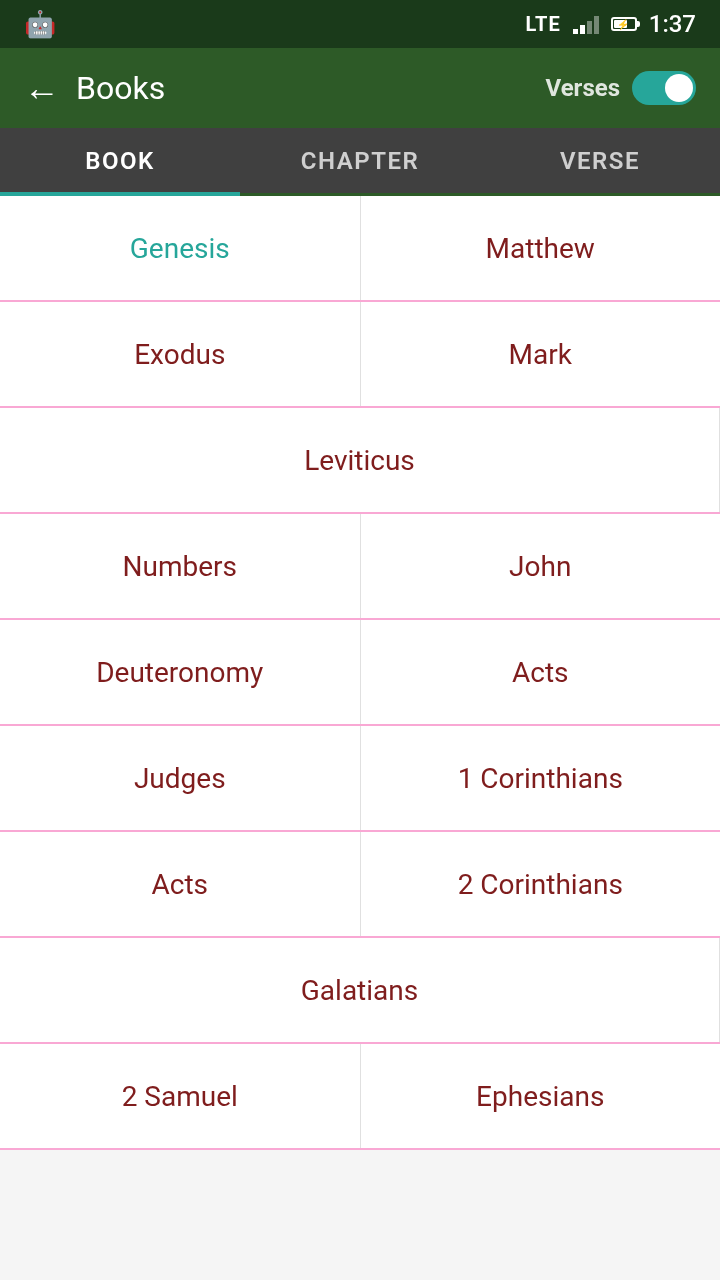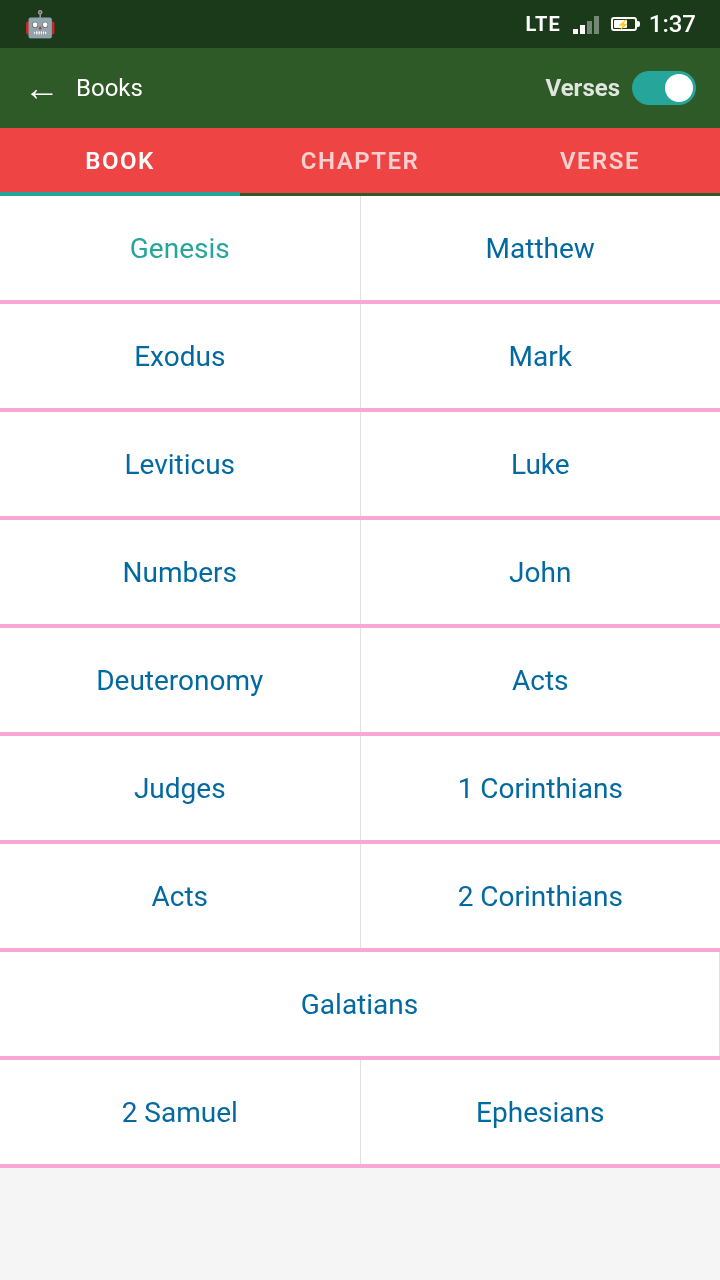--- a/index.html
+++ b/index.html
@@ -108,21 +108,21 @@
     .back-btn {
       color: white;
       font-size: 36px;
       cursor: pointer;
       margin-right: 16px;
       line-height: 1;
     }
 
     .app-title {
       color: white;
-      font-size: 24px;
+      font-size: 32px;
       font-weight: 400;
       flex: 1;
     }
 
     .verses-label {
       color: rgba(255,255,255,0.85);
       font-size: 24px;
       margin-right: 12px;
       font-weight: bold;
     }
@@ -141,21 +141,21 @@
       right: 3px;
       top: 3px;
       width: 28px;
       height: 28px;
       background: white;
       border-radius: 50%;
     }
 
     
     .tab-bar {
-      background: #ef4444;
+      background: #404040;
       display: flex;
       height: 68px;
       border-bottom: 3px solid #2d5a27;
     }
 
     .tab {
       flex: 1;
       display: flex;
       align-items: center;
       justify-content: center;
@@ -181,31 +181,31 @@
       background: #26a69a;
     }
 
     
     .book-list {
       background: white;
     }
 
     .book-row {
       display: flex;
-      border-bottom: 4px solid #f9a8d4;
+      border-bottom: 2px solid #f9a8d4;
     }
 
     .book-cell {
       flex: 1;
       height: 104px;
       display: flex;
       align-items: center;
       justify-content: center;
       font-size: 28px;
-      color: #0369a1;
+      color: #7f1d1d;
       cursor: pointer;
       position: relative;
     }
 
     .book-cell:first-child {
       border-right: 1px solid #e0e0e0;
     }
 
     .book-cell.selected {
       color: #26a69a;
@@ -255,21 +255,20 @@
 <div class="book-row">
       <div class="book-cell selected">Genesis</div>
       <div class="book-cell">Matthew</div>
     </div>
     <div class="book-row">
       <div class="book-cell">Exodus</div>
       <div class="book-cell">Mark</div>
     </div>
     <div class="book-row">
       <div class="book-cell">Leviticus</div>
-      <div class="book-cell">Luke</div>
     </div>
     <div class="book-row">
       <div class="book-cell">Numbers</div>
       <div class="book-cell">John</div>
     </div>
     <div class="book-row">
       <div class="book-cell">Deuteronomy</div>
       <div class="book-cell">Acts</div>
     </div>
     <div class="book-row">

